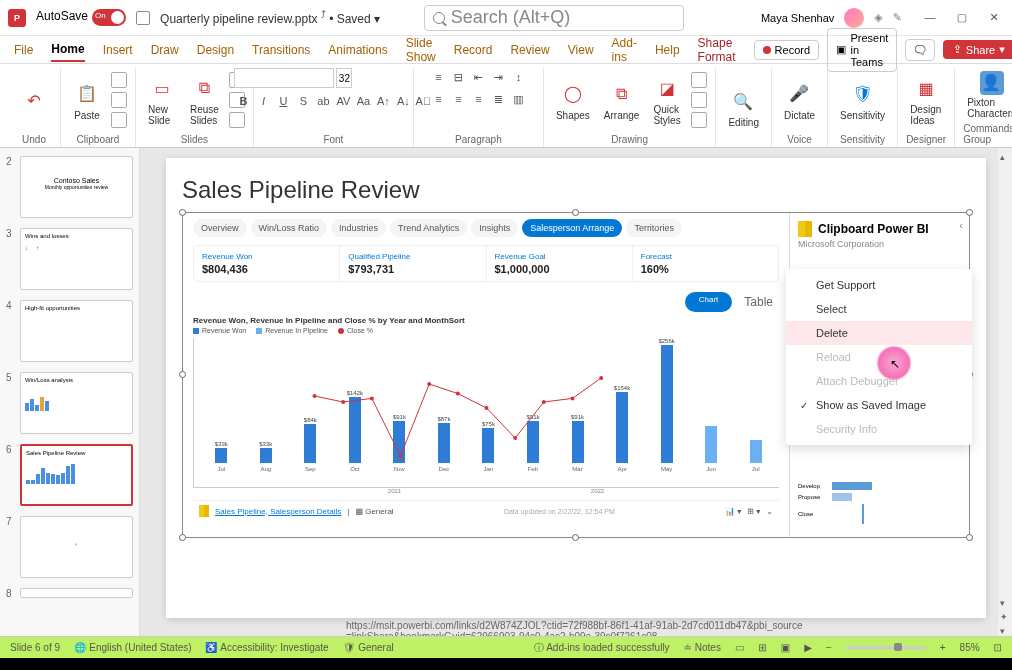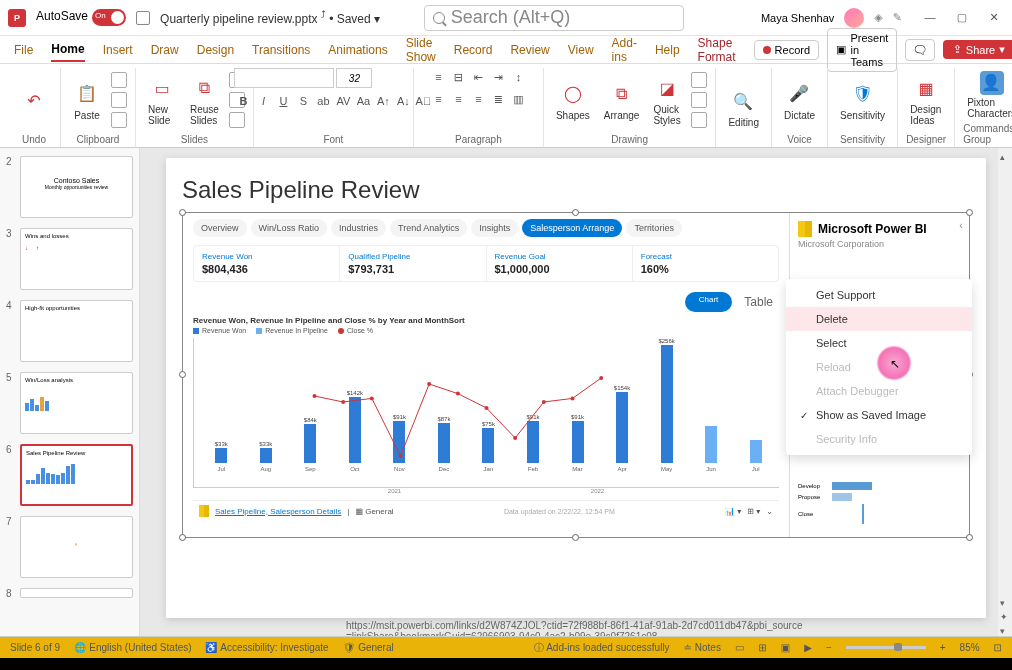--- a/index.html
+++ b/index.html
@@ -32,21 +32,21 @@
 .ribbon{height:84px;background:#fff;border-bottom:1px solid #ccc;display:flex;padding:4px 8px 0;gap:0;}
 .rgroup{display:flex;flex-direction:column;align-items:center;padding:0 8px;border-right:1px solid #e5e5e5;}
 .rgroup:last-child{border-right:none;}
 .rgroup-body{flex:1;display:flex;align-items:center;gap:6px;}
 .rgroup-label{font-size:10px;color:#666;padding:2px 0;}
 .rbtn{display:flex;flex-direction:column;align-items:center;gap:2px;font-size:10px;color:#333;cursor:pointer;padding:2px 4px;}
 .rbtn-ic{width:28px;height:28px;display:flex;align-items:center;justify-content:center;font-size:16px;color:#d13438;}
 .small-ic{width:16px;height:16px;border:1px solid #aaa;border-radius:2px;}
 .font-row{display:flex;gap:2px;align-items:center;}
 .font-sel{width:100px;height:20px;border:1px solid #ccc;font-size:10px;padding:0 4px;color:#999;}
-.size-sel{width:36px;height:20px;border:1px solid #ccc;font-size:10px;text-align:center;font-style:italic;}
+.size-sel{width:16px;height:20px;border:1px solid #ccc;font-size:10px;text-align:center;}
 .fmt-btn{width:18px;height:18px;display:flex;align-items:center;justify-content:center;color:#555;font-size:11px;}
 
 .workspace{display:flex;height:calc(670px - 36px - 28px - 84px - 22px - 12px);background:#f0f0f0;}
 .thumbs{width:140px;background:#f8f8f8;overflow-y:auto;padding:8px 6px;border-right:1px solid #ddd;}
 .thumb-wrap{display:flex;gap:4px;margin-bottom:10px;}
 .thumb-num{font-size:10px;color:#666;width:10px;}
 .thumb{flex:1;height:62px;background:#fff;border:1px solid #ccc;border-radius:2px;padding:4px;font-size:6px;position:relative;cursor:pointer;overflow:hidden;}
 .thumb.active{border:2px solid #d13438;}
 .thumb-mini{display:flex;gap:1px;align-items:flex-end;height:20px;margin-top:8px;}
 .thumb-bar{width:4px;background:#4a90e2;}
@@ -91,36 +91,36 @@
 .line-svg{position:absolute;top:0;left:0;width:100%;height:130px;pointer-events:none;}
 .year-labels{display:flex;font-size:6px;color:#888;justify-content:space-around;padding:0 80px 0 100px;}
 .footer-bar{border-top:1px solid #eee;padding:4px 6px;display:flex;align-items:center;gap:6px;font-size:8px;color:#555;margin-top:6px;}
 .pbi-logo{width:10px;height:12px;background:linear-gradient(to right,#f2c811 50%,#e6b800 50%);}
 .footer-link{color:#0078d4;text-decoration:underline;}
 
 .pbi-brand{display:flex;align-items:center;gap:6px;margin-bottom:2px;}
 .pbi-brand-logo{width:14px;height:16px;background:linear-gradient(to right,#f2c811 50%,#e6b800 50%);}
 .pbi-name{font-size:12px;font-weight:600;}
 .pbi-corp{font-size:9px;color:#888;margin-bottom:10px;}
-.ctx-menu{position:absolute;top:66px;left:-4px;width:186px;background:#fff;box-shadow:0 4px 12px rgba(0,0,0,0.15);border-radius:4px;padding:4px 0;z-index:10;}
+.ctx-menu{position:absolute;top:56px;left:-4px;width:186px;background:#fff;box-shadow:0 4px 12px rgba(0,0,0,0.15);border-radius:4px;padding:4px 0;z-index:10;}
 .ctx-item{padding:6px 14px;font-size:11px;color:#333;cursor:pointer;display:flex;align-items:center;gap:6px;}
 .ctx-item.disabled{color:#bbb;}
 .ctx-item.hover{background:#fde7ea;}
 .ctx-check{width:10px;font-size:10px;}
 .cursor-glow{position:absolute;width:36px;height:36px;background:radial-gradient(circle,#f9a8d4 0%,#f472b6 60%,transparent 70%);border-radius:50%;top:132px;left:86px;z-index:11;}
 .cursor-arrow{position:absolute;top:144px;left:100px;z-index:12;font-size:12px;color:#000;}
 
 .side-right{position:absolute;right:0;top:0;width:14px;height:100%;background:#f0f0f0;display:flex;flex-direction:column;align-items:center;gap:4px;padding-top:4px;}
 .sr-btn{width:10px;height:10px;font-size:9px;color:#666;}
 .mini-bar-row{display:flex;align-items:center;gap:4px;margin-bottom:3px;}
 .mini-bar-bar{height:8px;background:#a0c4e8;}
 
 .url-text{font-size:10px;color:#666;padding:4px 180px 0 180px;word-break:break-all;}
 
-.statusbar{height:22px;background:#eab308;border-top:1px solid #ccc;display:flex;align-items:center;padding:0 10px;gap:14px;font-size:10px;color:#555;}
+.statusbar{height:22px;background:#bef264;border-top:1px solid #ccc;display:flex;align-items:center;padding:0 10px;gap:14px;font-size:10px;color:#555;}
 .statusbar .sp{margin-left:auto;}
 .zoom-slider{width:80px;height:3px;background:#ccc;position:relative;}
 .zoom-thumb{width:8px;height:8px;background:#888;border-radius:2px;position:absolute;top:-3px;left:60%;}
 .blackbar{height:12px;background:#000;}
 </style>
 </head>
 <body>
 
 <div class="titlebar">
   <div class="app-icon">P</div>
@@ -586,36 +586,36 @@
               <span style="margin-left:auto;">📊 ▾</span>
               <span>⊞ ▾</span>
               <span>⌄</span>
             </div>
           </div>
 
           <div class="pbi-side">
             <span style="position:absolute;top:6px;right:6px;color:#888;">‹</span>
             <div class="pbi-brand">
               <span class="pbi-brand-logo"></span>
-              <span class="pbi-name">Microsoft Power BI</span>
+              <span class="pbi-name">Clipboard Power BI</span>
             </div>
             <div class="pbi-corp">Microsoft Corporation</div>
 
             <div class="ctx-menu">
               <div class="ctx-item">
                   <span class="ctx-check"></span>
                   <span>Get Support</span>
                 </div>
+              <div class="ctx-item">
+                  <span class="ctx-check"></span>
+                  <span>Select</span>
+                </div>
               <div class="ctx-item hover">
                   <span class="ctx-check"></span>
                   <span>Delete</span>
-                </div>
-              <div class="ctx-item">
-                  <span class="ctx-check"></span>
-                  <span>Select</span>
                 </div>
               <div class="ctx-item disabled">
                   <span class="ctx-check"></span>
                   <span>Reload</span>
                 </div>
               <div class="ctx-item disabled">
                   <span class="ctx-check"></span>
                   <span>Attach Debugger</span>
                 </div>
               <div class="ctx-item">

